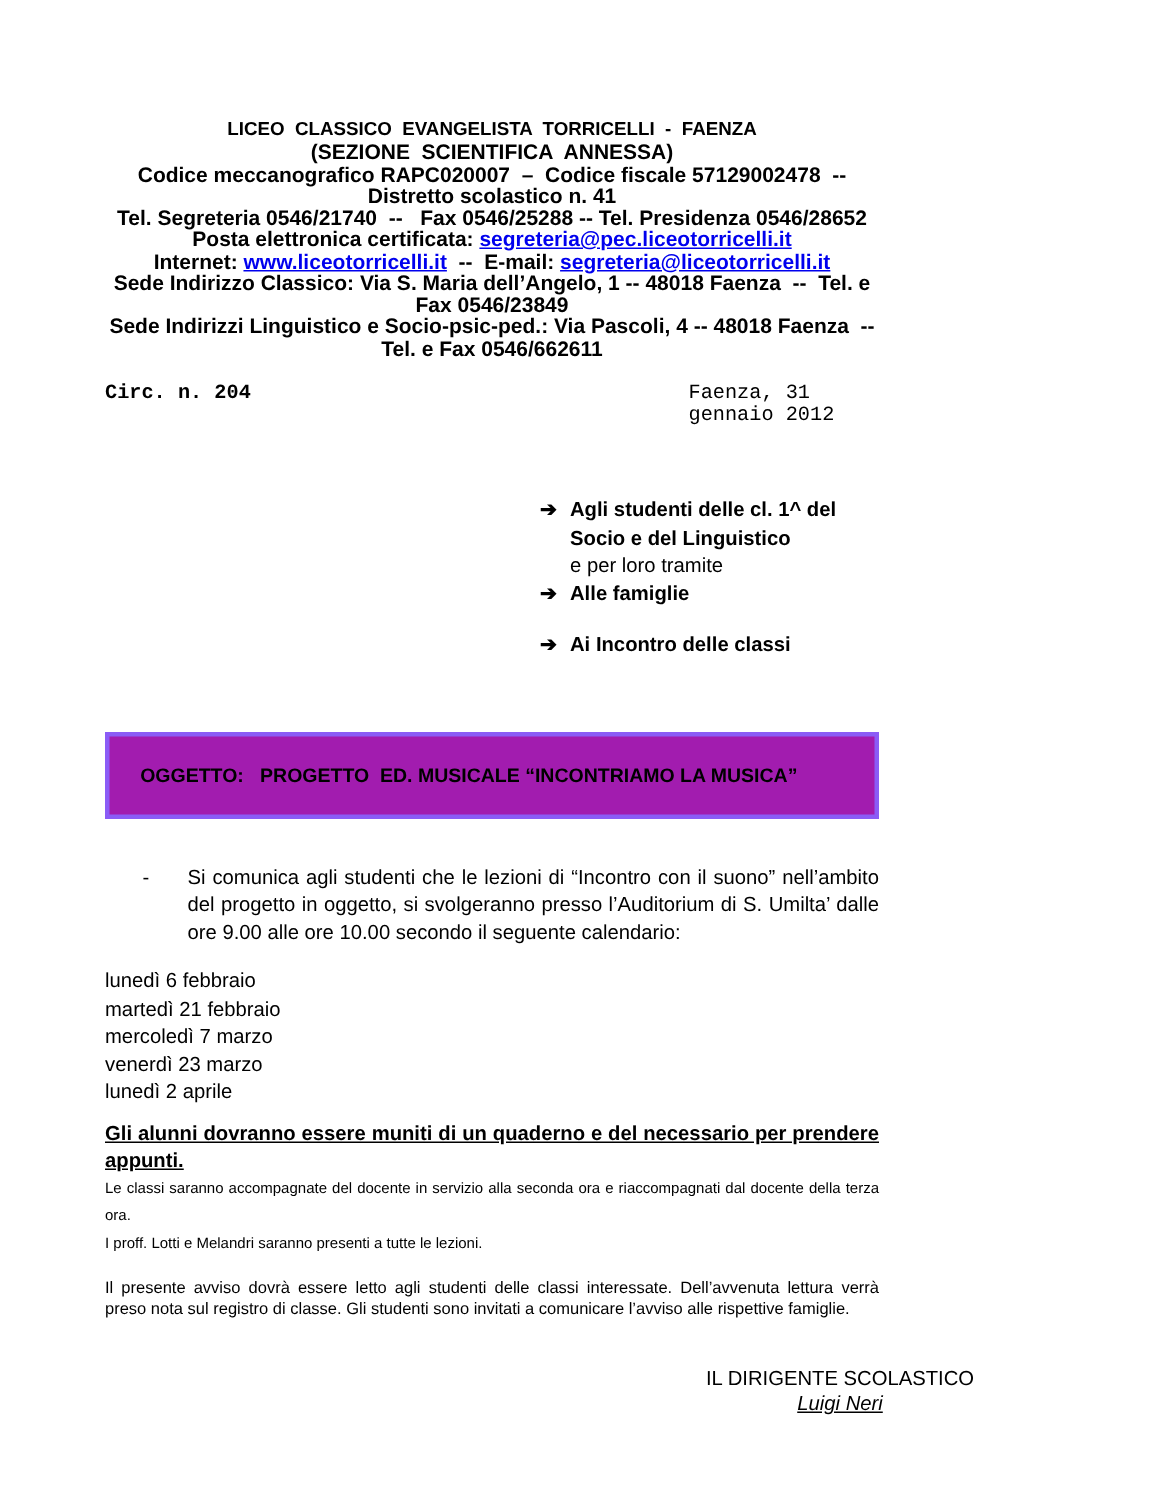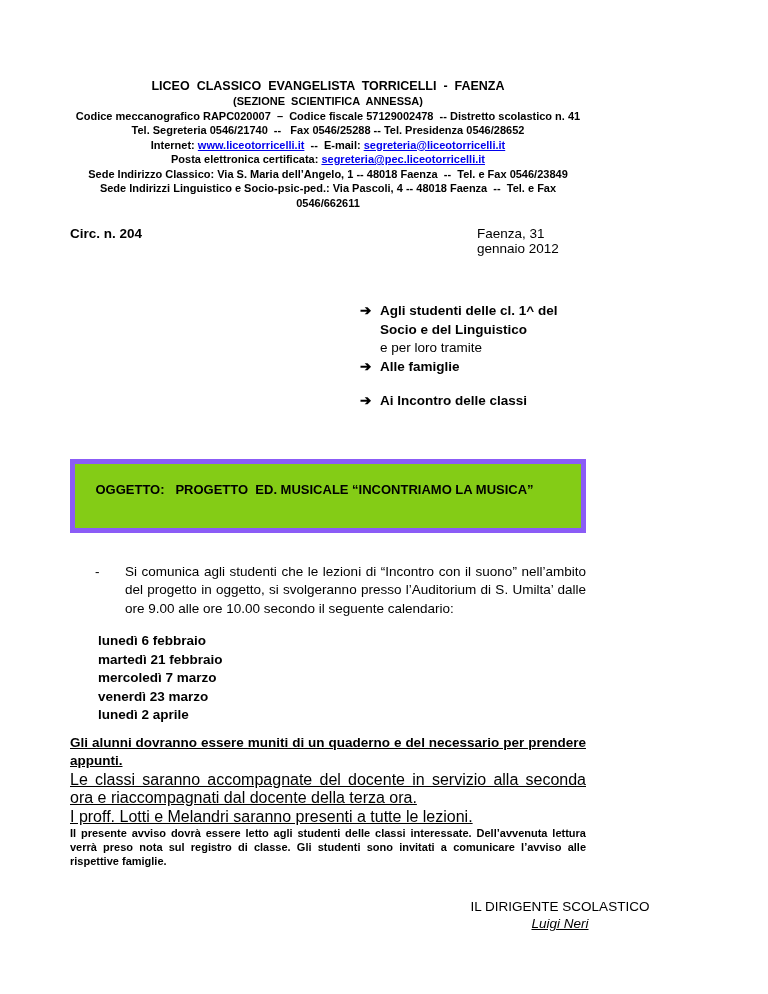--- a/index.html
+++ b/index.html
@@ -10,81 +10,81 @@
     background: #ffffff;
     color: #000000;
     font-family: "Liberation Sans", sans-serif;
     box-sizing: border-box;
     padding: 78px 70px 0 70px;
     overflow: hidden;
   }
   
   .letterhead { text-align: center; font-weight: bold; }
   .h-line1 { font-size: 12.5px; line-height: 16px; white-space: pre-wrap; }
-  .h-line  { font-size: 11px;   line-height: 14.5px; white-space: pre-wrap; }
+  .h-line  { font-size: 14px;   line-height: 14.5px; white-space: pre-wrap; }
   .link { color: #0000ee; text-decoration: underline; cursor: pointer; }
   
-  .circ-row { position: relative; margin-top: 16px; height: 18px; font-size: 13.5px; }
+  .circ-row { position: relative; margin-top: 16px; height: 18px; font-size: 13.5px; font-family: Liberation Mono, monospace; }
   .circ-num { font-weight: bold; }
-  .doc-date { position: absolute; left: 407px; top: 0; }
+  .doc-date { position: absolute; left: 389px; top: 0; }
   
   .recipients { margin-top: 58px; margin-left: 290px; font-size: 13.5px; line-height: 18.5px; }
   .rec-row { display: flex; }
   .arrow { font-weight: bold; width: 20px; flex: 0 0 20px; }
   .bold { font-weight: bold; }
   .rec-gap { height: 16px; }
   
   .subject-box {
     margin-top: 48px;
-    border: 5px solid #8b5cf6;
-    background: #84cc16;
-    padding: 3px 6px 16px 6px;
+    border: 3px solid #8b5cf6;
+    background: #a21caf;
+    padding: 3px 6px 4px 6px;
     font-weight: bold;
     font-size: 13px;
     white-space: pre-wrap;
   }
   
   .intro { display: flex; margin-top: 30px; font-size: 13.5px; line-height: 18.5px; }
   .dash { flex: 0 0 30px; margin-left: 25px; }
   .intro-text { flex: 1; text-align: justify; }
-  .schedule { margin-top: 14px; font-weight: bold; font-size: 13.5px; line-height: 18.5px; margin-left: 28px; }
+  .schedule { margin-top: 14px; font-weight: normal; font-size: 13.5px; line-height: 18.5px; }
   .note-underlined {
     margin-top: 9px;
     font-weight: bold;
     font-size: 13.5px;
     line-height: 18.5px;
     text-decoration: underline;
     text-align: justify;
   }
-  .para { font-size: 16px; line-height: 18.5px; text-decoration: underline; }
+  .para { font-size: 10px; line-height: 18.5px; }
   .just { text-align: justify; }
   .small-note {
-    margin-top: 0;
-    font-weight: bold;
+    margin-top: 13px;
+    font-weight: normal;
     font-size: 11px;
     line-height: 14px;
     text-align: justify;
   }
   
   .signature { margin-top: 30px; margin-left: 383px; width: 214px; text-align: center; font-size: 13.5px; line-height: 17px; }
   .sig-title { font-weight: normal; }
   .sig-name { font-style: italic; text-decoration: underline; }
 </style>
 </head>
 <body>
 
 <div class="page">
 
   <div class="letterhead">
     <div class="h-line1">LICEO  CLASSICO  EVANGELISTA  TORRICELLI  -  FAENZA</div>
     <div class="h-line">(SEZIONE  SCIENTIFICA  ANNESSA)</div>
     <div class="h-line">Codice meccanografico RAPC020007  –  Codice fiscale 57129002478  -- Distretto scolastico n. 41</div>
     <div class="h-line">Tel. Segreteria 0546/21740  --   Fax 0546/25288 -- Tel. Presidenza 0546/28652</div>
+    <div class="h-line"><span>Posta elettronica certificata: </span><a class="link">segreteria@pec.liceotorricelli.it</a></div>
     <div class="h-line"><span>Internet: </span><a class="link">www.liceotorricelli.it</a><span>  --  E-mail: </span><a class="link">segreteria@liceotorricelli.it</a></div>
-    <div class="h-line"><span>Posta elettronica certificata: </span><a class="link">segreteria@pec.liceotorricelli.it</a></div>
     <div class="h-line">Sede Indirizzo Classico: Via S. Maria dell’Angelo, 1 -- 48018 Faenza  --  Tel. e Fax 0546/23849</div>
     <div class="h-line">Sede Indirizzi Linguistico e Socio-psic-ped.: Via Pascoli, 4 -- 48018 Faenza  --  Tel. e Fax 0546/662611</div>
   </div>
 
   <div class="circ-row">
     <span class="circ-num">Circ. n. 204</span>
     <span class="doc-date">Faenza, 31 gennaio 2012</span>
   </div>
 
   <div class="recipients">

